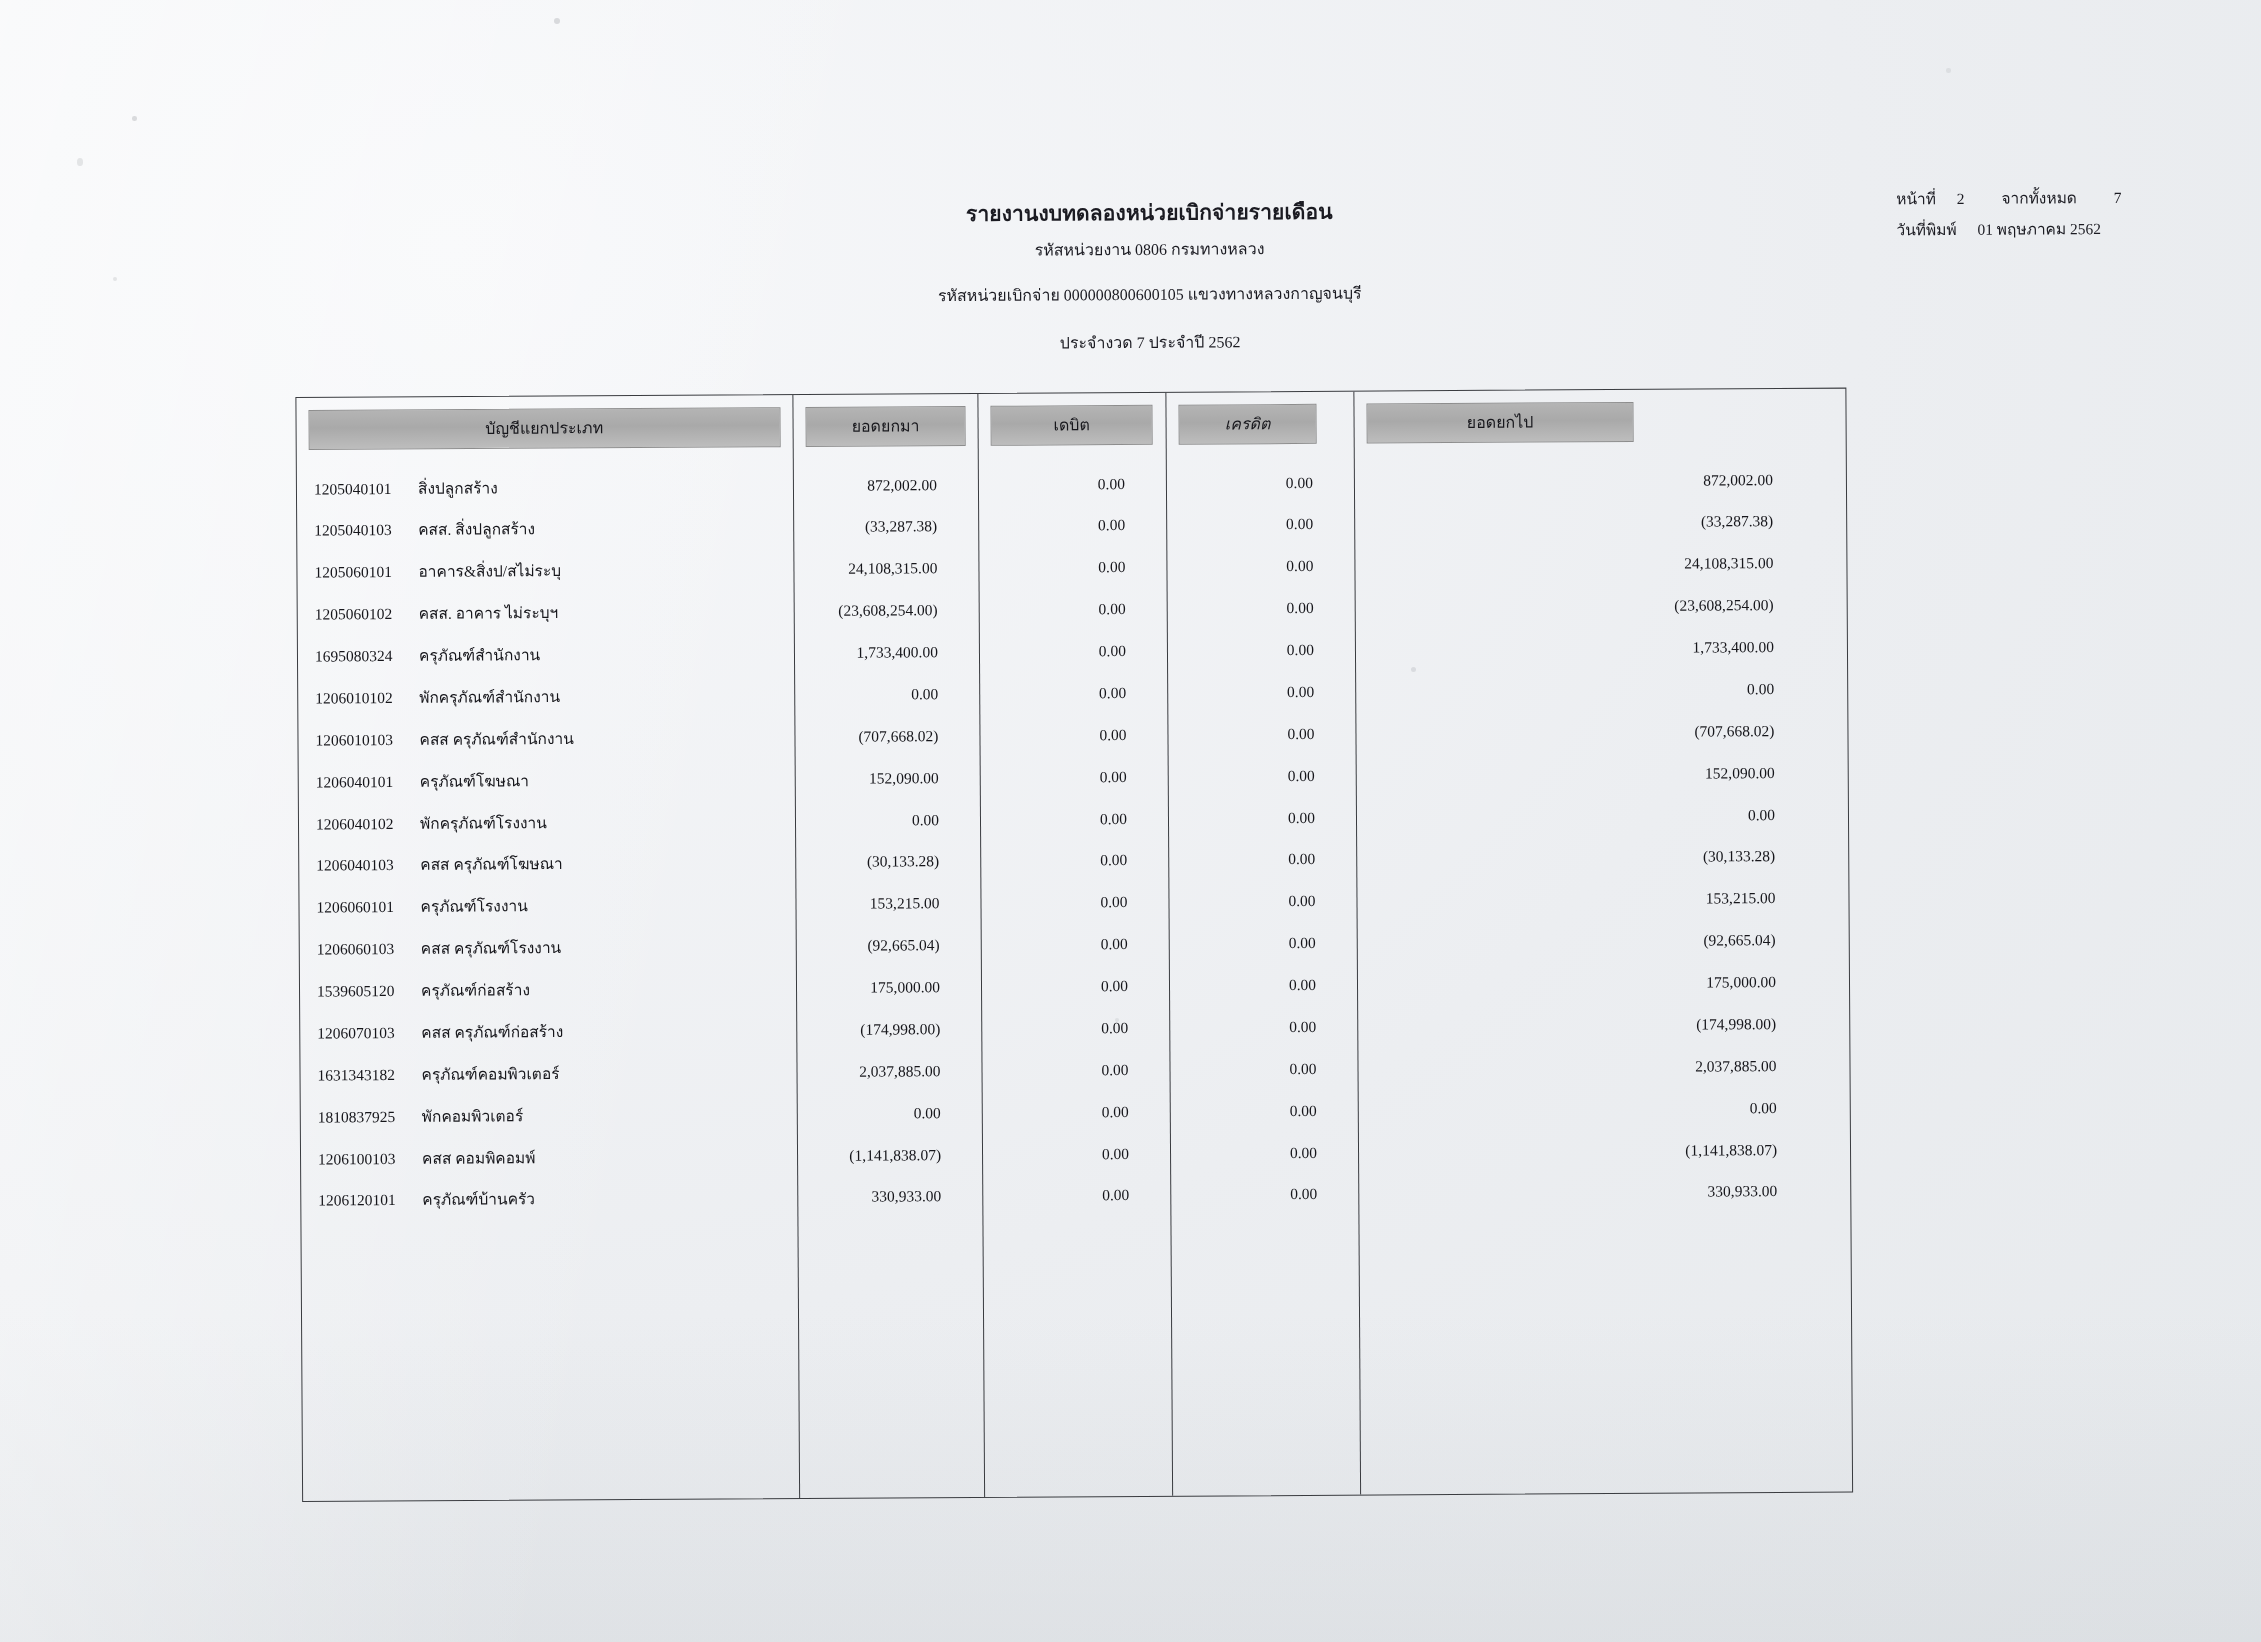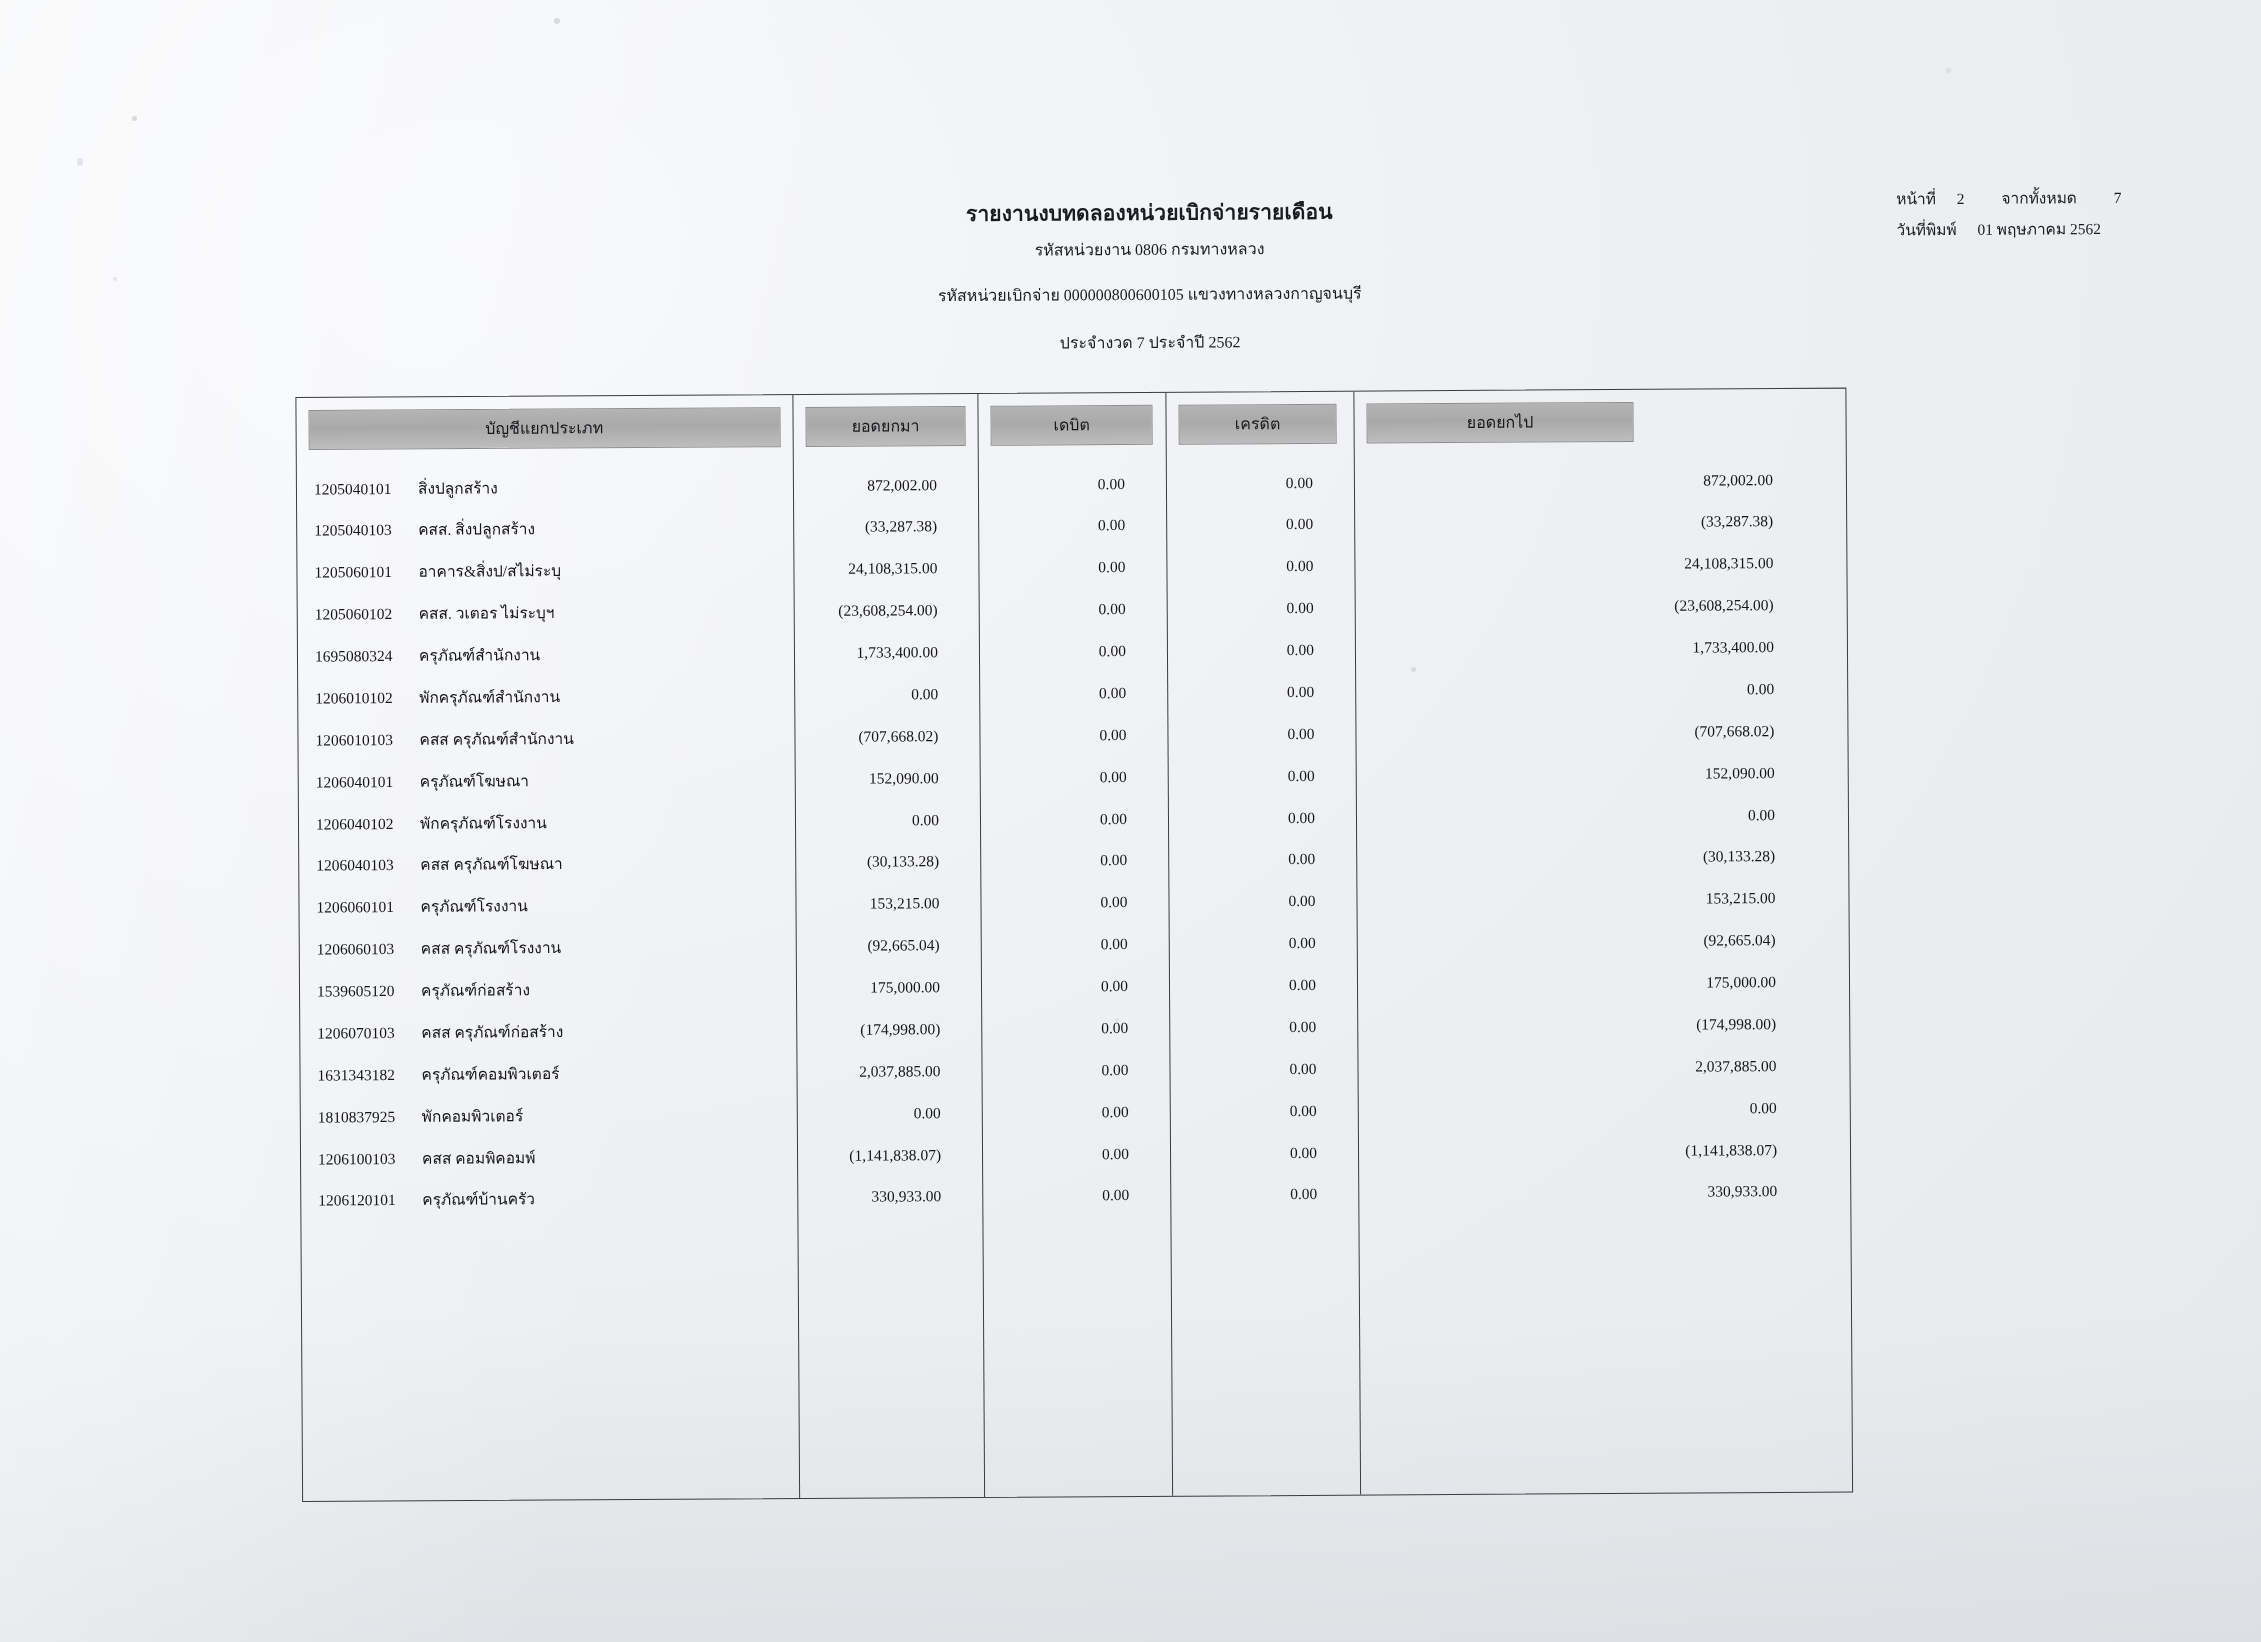--- a/index.html
+++ b/index.html
@@ -180,21 +180,21 @@
   <div id="table">
     <div class="vline" style="left:496px;"></div>
     <div class="vline" style="left:681px;"></div>
     <div class="vline" style="left:869px;"></div>
     <div class="vline" style="left:1057px;"></div>
 
     <div class="hdr-row">
       <div class="hdr-cell" style="left:11.6px;width:472px;">บัญชีแยกประเภท</div>
       <div class="hdr-cell" style="left:509px;width:160px;">ยอดยกมา</div>
       <div class="hdr-cell" style="left:694px;width:162px;">เดบิต</div>
-      <div class="hdr-cell" style="left:882px;width:158px;">เครดิต</div>
+      <div class="hdr-cell" style="left:882px;width:138px;font-style:italic;">เครดิต</div>
       <div class="hdr-cell" style="left:1070px;width:267px;">ยอดยกไป</div>
     </div>
 
     <div id="rows">
         <div class="row" style="top: 70px;">
           <div class="c-acct"><span class="code">1205040101</span><span class="name">สิ่งปลูกสร้าง</span></div>
           <div class="c-num" style="right: 909px;">872,002.00</div>
           <div class="c-num" style="right: 721px;">0.00</div>
           <div class="c-num" style="right: 533px;">0.00</div>
           <div class="c-num" style="right: 73px;">872,002.00</div>
@@ -207,21 +207,21 @@
           <div class="c-num" style="right: 73px;">(33,287.38)</div>
         </div>
         <div class="row" style="top: 153px;">
           <div class="c-acct"><span class="code">1205060101</span><span class="name">อาคาร&amp;สิ่งป/สไม่ระบุ</span></div>
           <div class="c-num" style="right: 909px;">24,108,315.00</div>
           <div class="c-num" style="right: 721px;">0.00</div>
           <div class="c-num" style="right: 533px;">0.00</div>
           <div class="c-num" style="right: 73px;">24,108,315.00</div>
         </div>
         <div class="row" style="top: 195px;">
-          <div class="c-acct"><span class="code">1205060102</span><span class="name">คสส. วเตอร ไม่ระบุฯ</span></div>
+          <div class="c-acct"><span class="code">1205060102</span><span class="name">คสส. อาคาร ไม่ระบุฯ</span></div>
           <div class="c-num" style="right: 909px;">(23,608,254.00)</div>
           <div class="c-num" style="right: 721px;">0.00</div>
           <div class="c-num" style="right: 533px;">0.00</div>
           <div class="c-num" style="right: 73px;">(23,608,254.00)</div>
         </div>
         <div class="row" style="top: 237px;">
           <div class="c-acct"><span class="code">1695080324</span><span class="name">ครุภัณฑ์สำนักงาน</span></div>
           <div class="c-num" style="right: 909px;">1,733,400.00</div>
           <div class="c-num" style="right: 721px;">0.00</div>
           <div class="c-num" style="right: 533px;">0.00</div>

